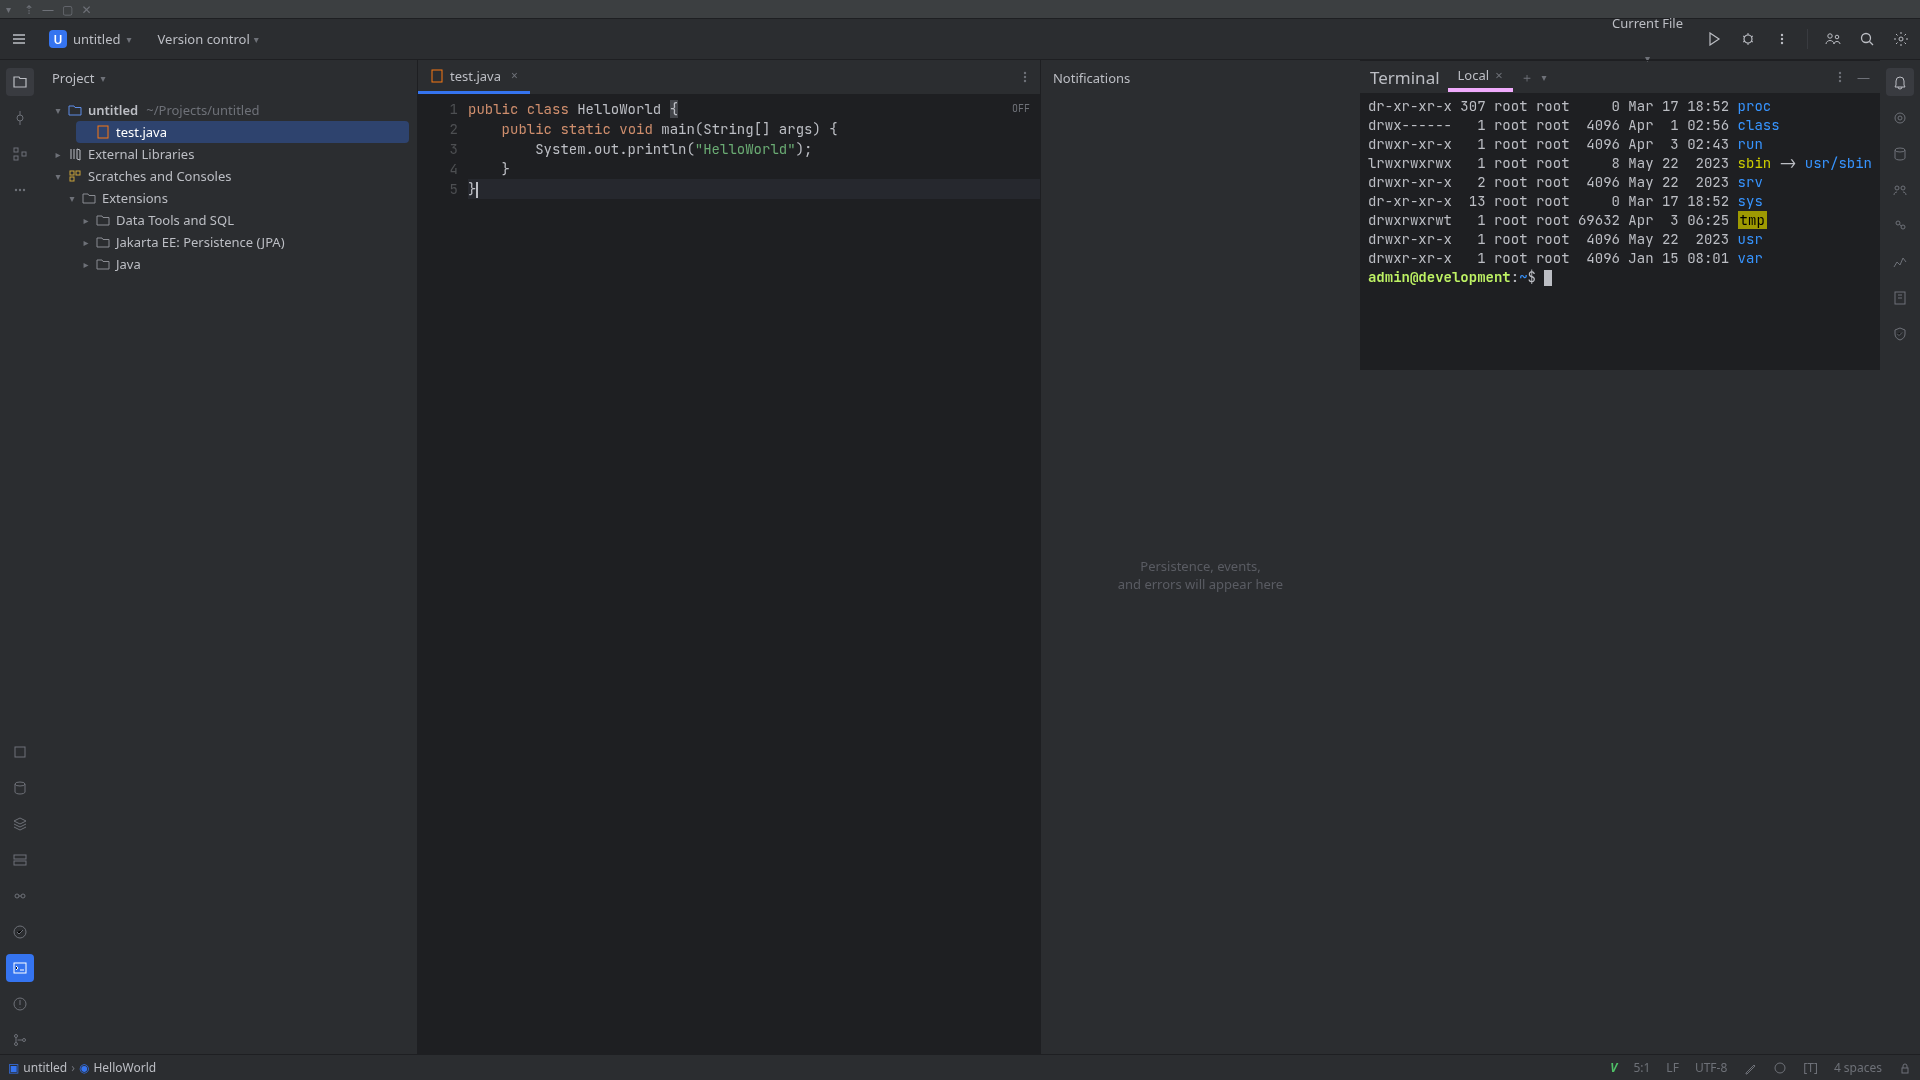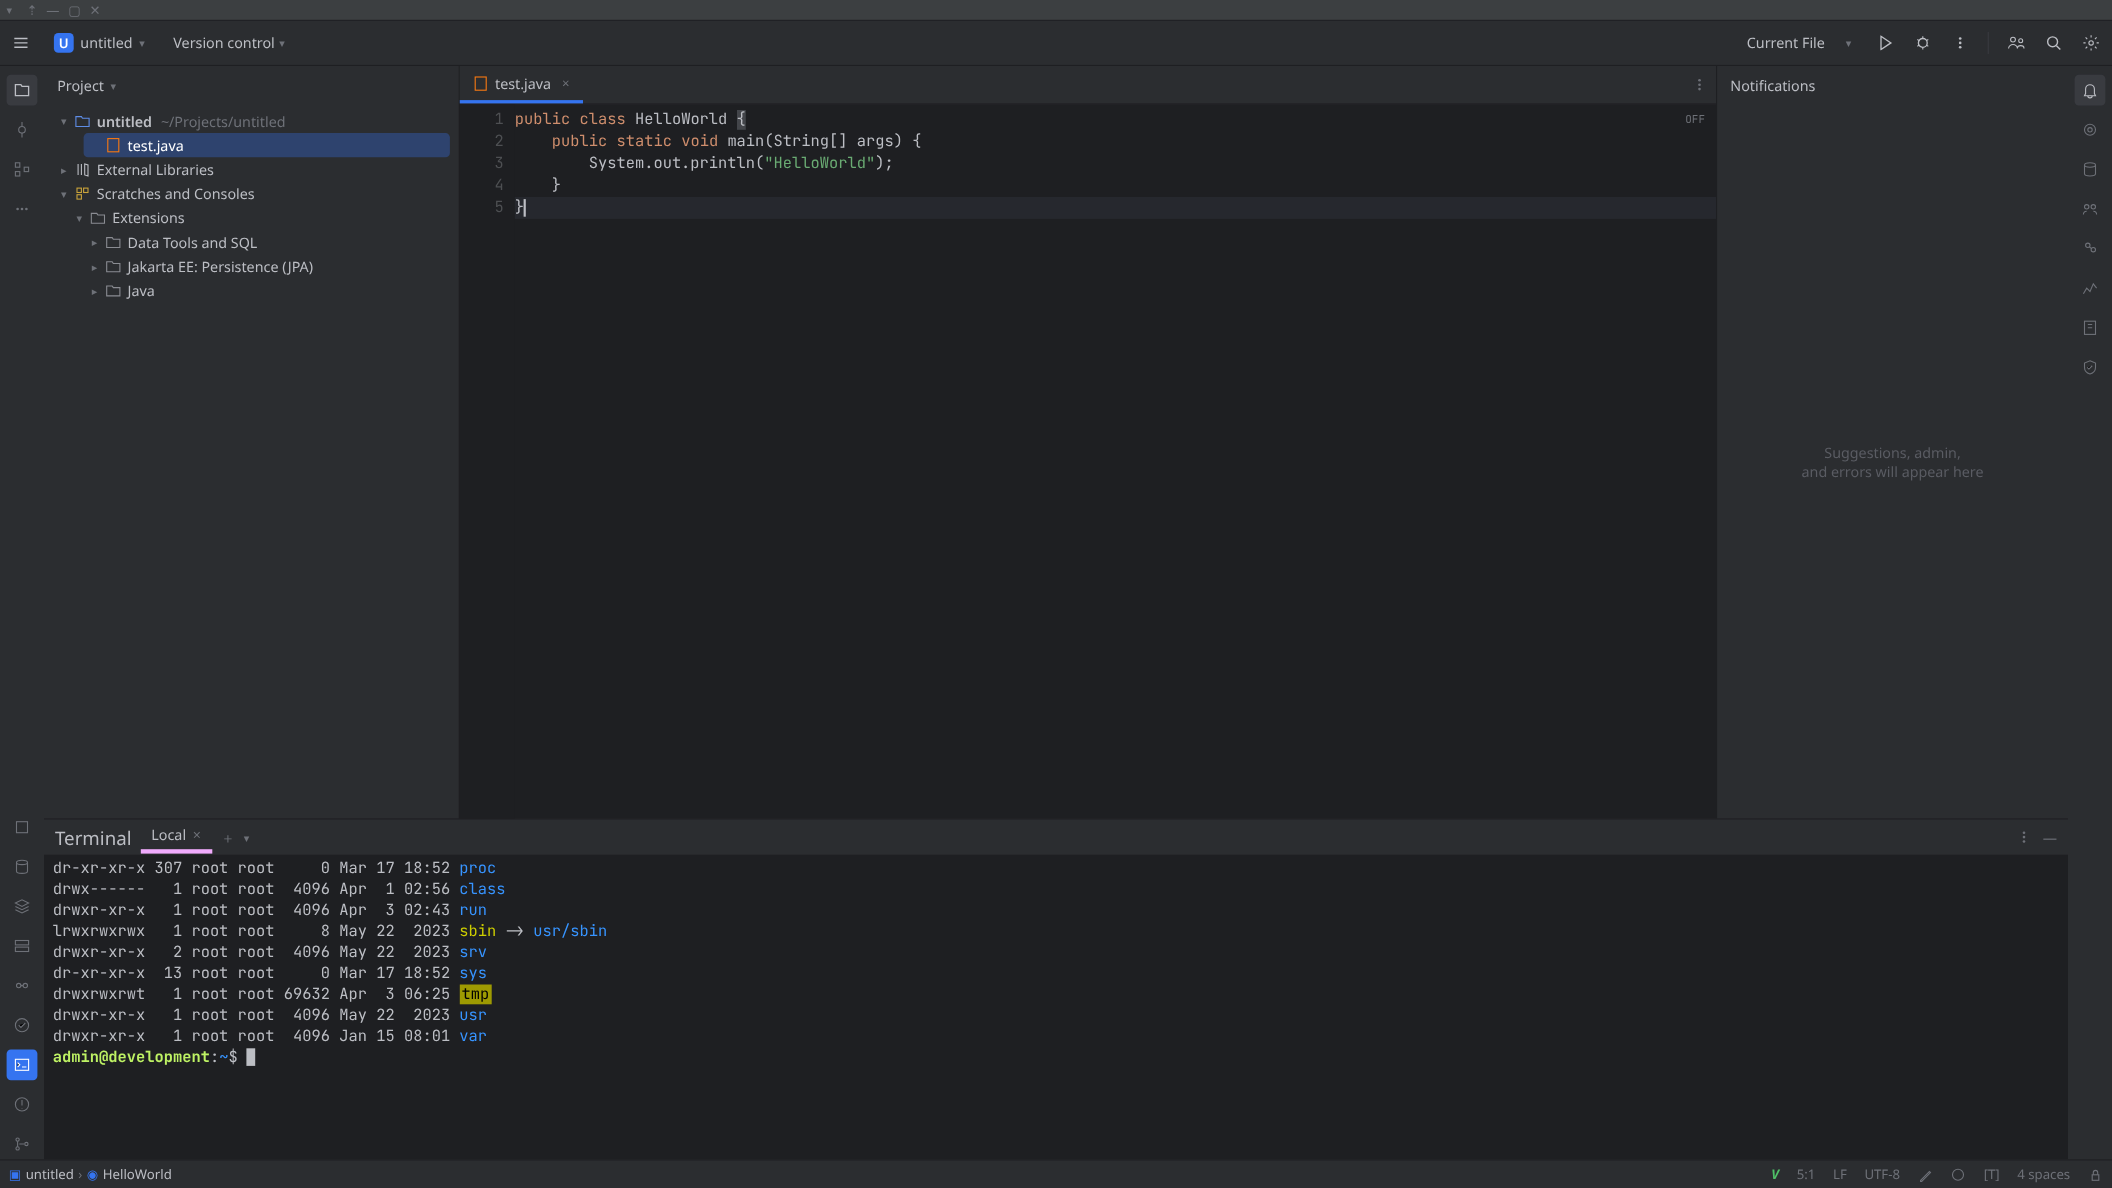--- a/index.html
+++ b/index.html
@@ -43,33 +43,33 @@
   .top-toolbar .icon-btn { width: 26px; height: 26px; display:flex; align-items:center; justify-content:center; border-radius:4px; }
   .project-pill {
     display:flex; align-items:center; gap:6px;
     padding: 5px 9px; border-radius:4px;
   }
   .project-pill .sq { width:18px; height:18px; border-radius:4px; background:#3574f0; color:#fff; display:flex; align-items:center; justify-content:center; font-weight:600; font-size:12px; }
   .chevron-down { font-size:10px; color:#6e7178; }
   .vcs-link { padding:5px 9px; color:#bcbec4; display:flex; align-items:center; gap:4px; }
   .flex-spacer { flex:1; }
   .right-tools { display:flex; align-items:center; gap:8px; }
-  .run-config { padding:5px 10px; display:flex; align-items:center; gap:19px; }
+  .run-config { padding:5px 10px; display:flex; align-items:center; gap:19px;flex-direction:column; }
   .divider-v { width:1px; height:20px; background:#393b40; margin:0 4px; }
 
   
   .main-row { flex:1; display:flex; min-height:0; }
   .left-icon-strip, .right-icon-strip {
     width:40px; background:#2b2d30; display:flex; flex-direction:column; align-items:center; padding-top:8px; gap:8px;
   }
   .left-icon-strip .strip-spacer, .right-icon-strip .strip-spacer { flex:1; }
   .strip-btn { width:28px; height:28px; display:flex; align-items:center; justify-content:center; border-radius:4px; color:#6e7178; }
   .strip-btn.active { background:#3574f0; color:#fff; }
 
-  .center-column { flex:1; display:flex; flex-direction:column; min-width:0; }
+  .center-column { flex:1; display:flex; flex-direction:row; min-width:0; }
 
   
   .upper-row { flex:1; display:flex; min-height:0; }
   .project-panel {
     width:378px; border-right:1px solid #1e1f22; display:flex; flex-direction:column;
   }
   .project-panel-header {
     height:35px; padding:0 12px; display:flex; align-items:center; gap:6px; color:#bcbec4;
   }
   .tree { padding:4px 8px; font-size:13px; }
@@ -437,21 +437,21 @@
             </div>
             <div class="inspections-off">OFF</div>
           </div>
         </div>
 
         <div class="notifications-panel">
           <div class="notif-header">
             <span>Notifications</span>
           </div>
           <div class="notif-empty">
-            <div>Suggestions, admin,</div>
+            <div>Persistence, events,</div>
             <div>and errors will appear here</div>
           </div>
         </div>
       </div>
     </div>
 
     <div class="terminal-panel">
       <div class="terminal-header">
         <span class="title">Terminal</span>
         <div class="term-tab">

